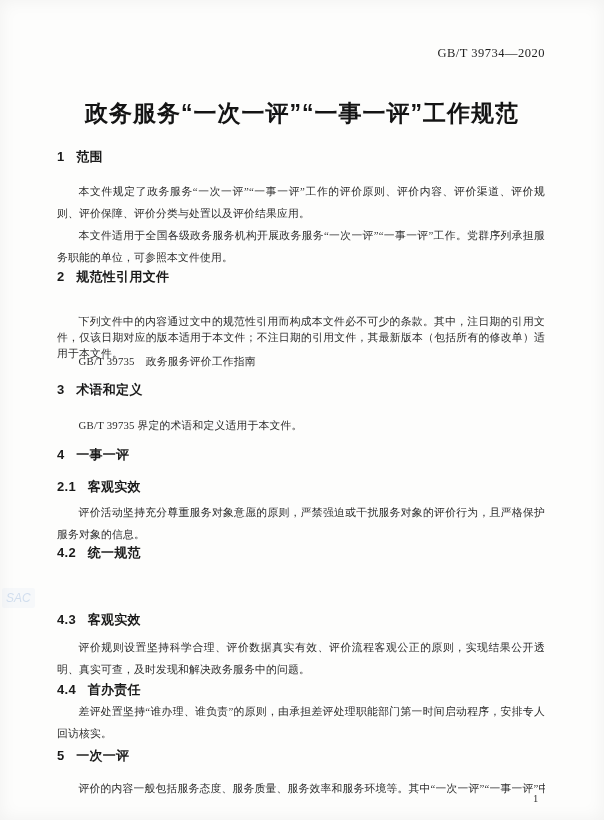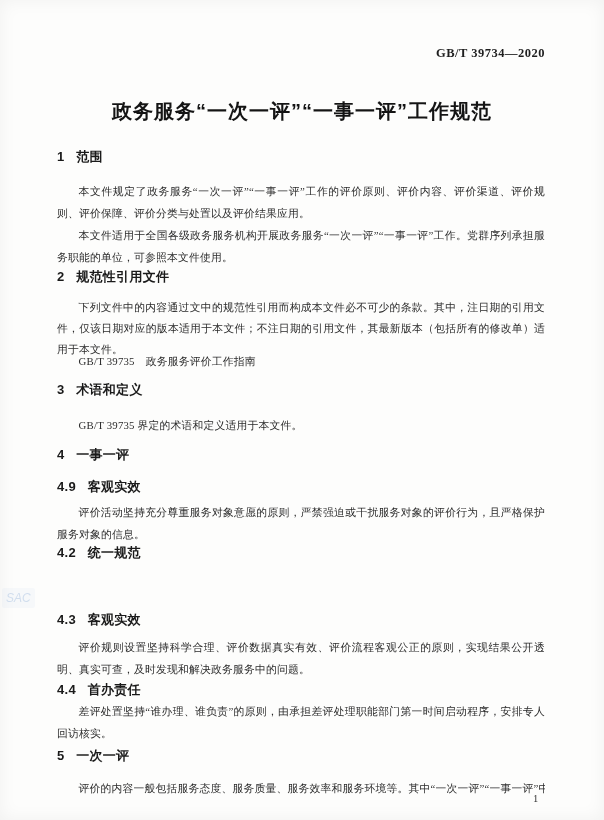--- a/index.html
+++ b/index.html
@@ -13,55 +13,55 @@
     overflow: hidden;
     font-family: "Liberation Serif", "DejaVu Serif", serif;
     color: #262626;
     box-shadow: inset 0 0 18px rgba(0,0,0,0.05);
   }
   .doc-header {
     position: absolute;
     top: 46px;
     right: 59px;
     font-family: "Liberation Serif", serif;
-    font-weight: bold;
+    font-weight: normal;
     font-size: 12.5px;
     letter-spacing: 0.5px;
     color: #1f1f1f;
   }
   .doc-title {
     position: absolute;
     top: 98px;
     left: 0;
     width: 100%;
     text-align: center;
     font-family: "Liberation Sans", "DejaVu Sans", sans-serif;
     font-weight: bold;
-    font-size: 20px;
+    font-size: 23px;
     letter-spacing: 1px;
     color: #141414;
   }
   .blk { position: absolute; left: 57px; width: 488px; }
   .h1, .h2 {
     font-family: "Liberation Sans", "DejaVu Sans", sans-serif;
     font-weight: bold;
     font-size: 13px;
     color: #1a1a1a;
     letter-spacing: 0.3px;
   }
   .h1 .num, .h2 .num { margin-right: 0.9em; }
   .para {
     font-size: 10.8px;
     line-height: 22px;
     text-align: justify;
     text-indent: 2em;
     color: #2b2b2b;
     letter-spacing: 0.2px;
   }
-  .para.tight { line-height: 21px; }
+  .para.tight { line-height: 16px; margin-top: 16px; }
   .para.oneline {
     white-space: nowrap;
     overflow: hidden;
     text-align: left;
   }
   .ref-line {
     font-size: 10.8px;
     text-indent: 2em;
     color: #2b2b2b;
     letter-spacing: 0.2px;
@@ -113,21 +113,21 @@
   <div class="blk h1" style="top:381px">
     <span class="num">3</span><span>术语和定义</span>
   </div>
   <p class="blk para" style="top:414px">GB/T 39735 界定的术语和定义适用于本文件。</p>
 
   <div class="blk h1" style="top:446px">
     <span class="num">4</span><span>一事一评</span>
   </div>
 
   <div class="blk h2" style="top:478px">
-    <span class="num">4.9</span><span>客观实效</span>
+    <span class="num">2.1</span><span>客观实效</span>
   </div>
   <p class="blk para" style="top:501px">评价活动坚持充分尊重服务对象意愿的原则，严禁强迫或干扰服务对象的评价行为，且严格保护服务对象的信息。</p>
 
   <div class="blk h2" style="top:544px">
     <span class="num">4.2</span><span>统一规范</span>
   </div>
 
   <div class="blk h2" style="top:611px">
     <span class="num">4.3</span><span>客观实效</span>
   </div>

